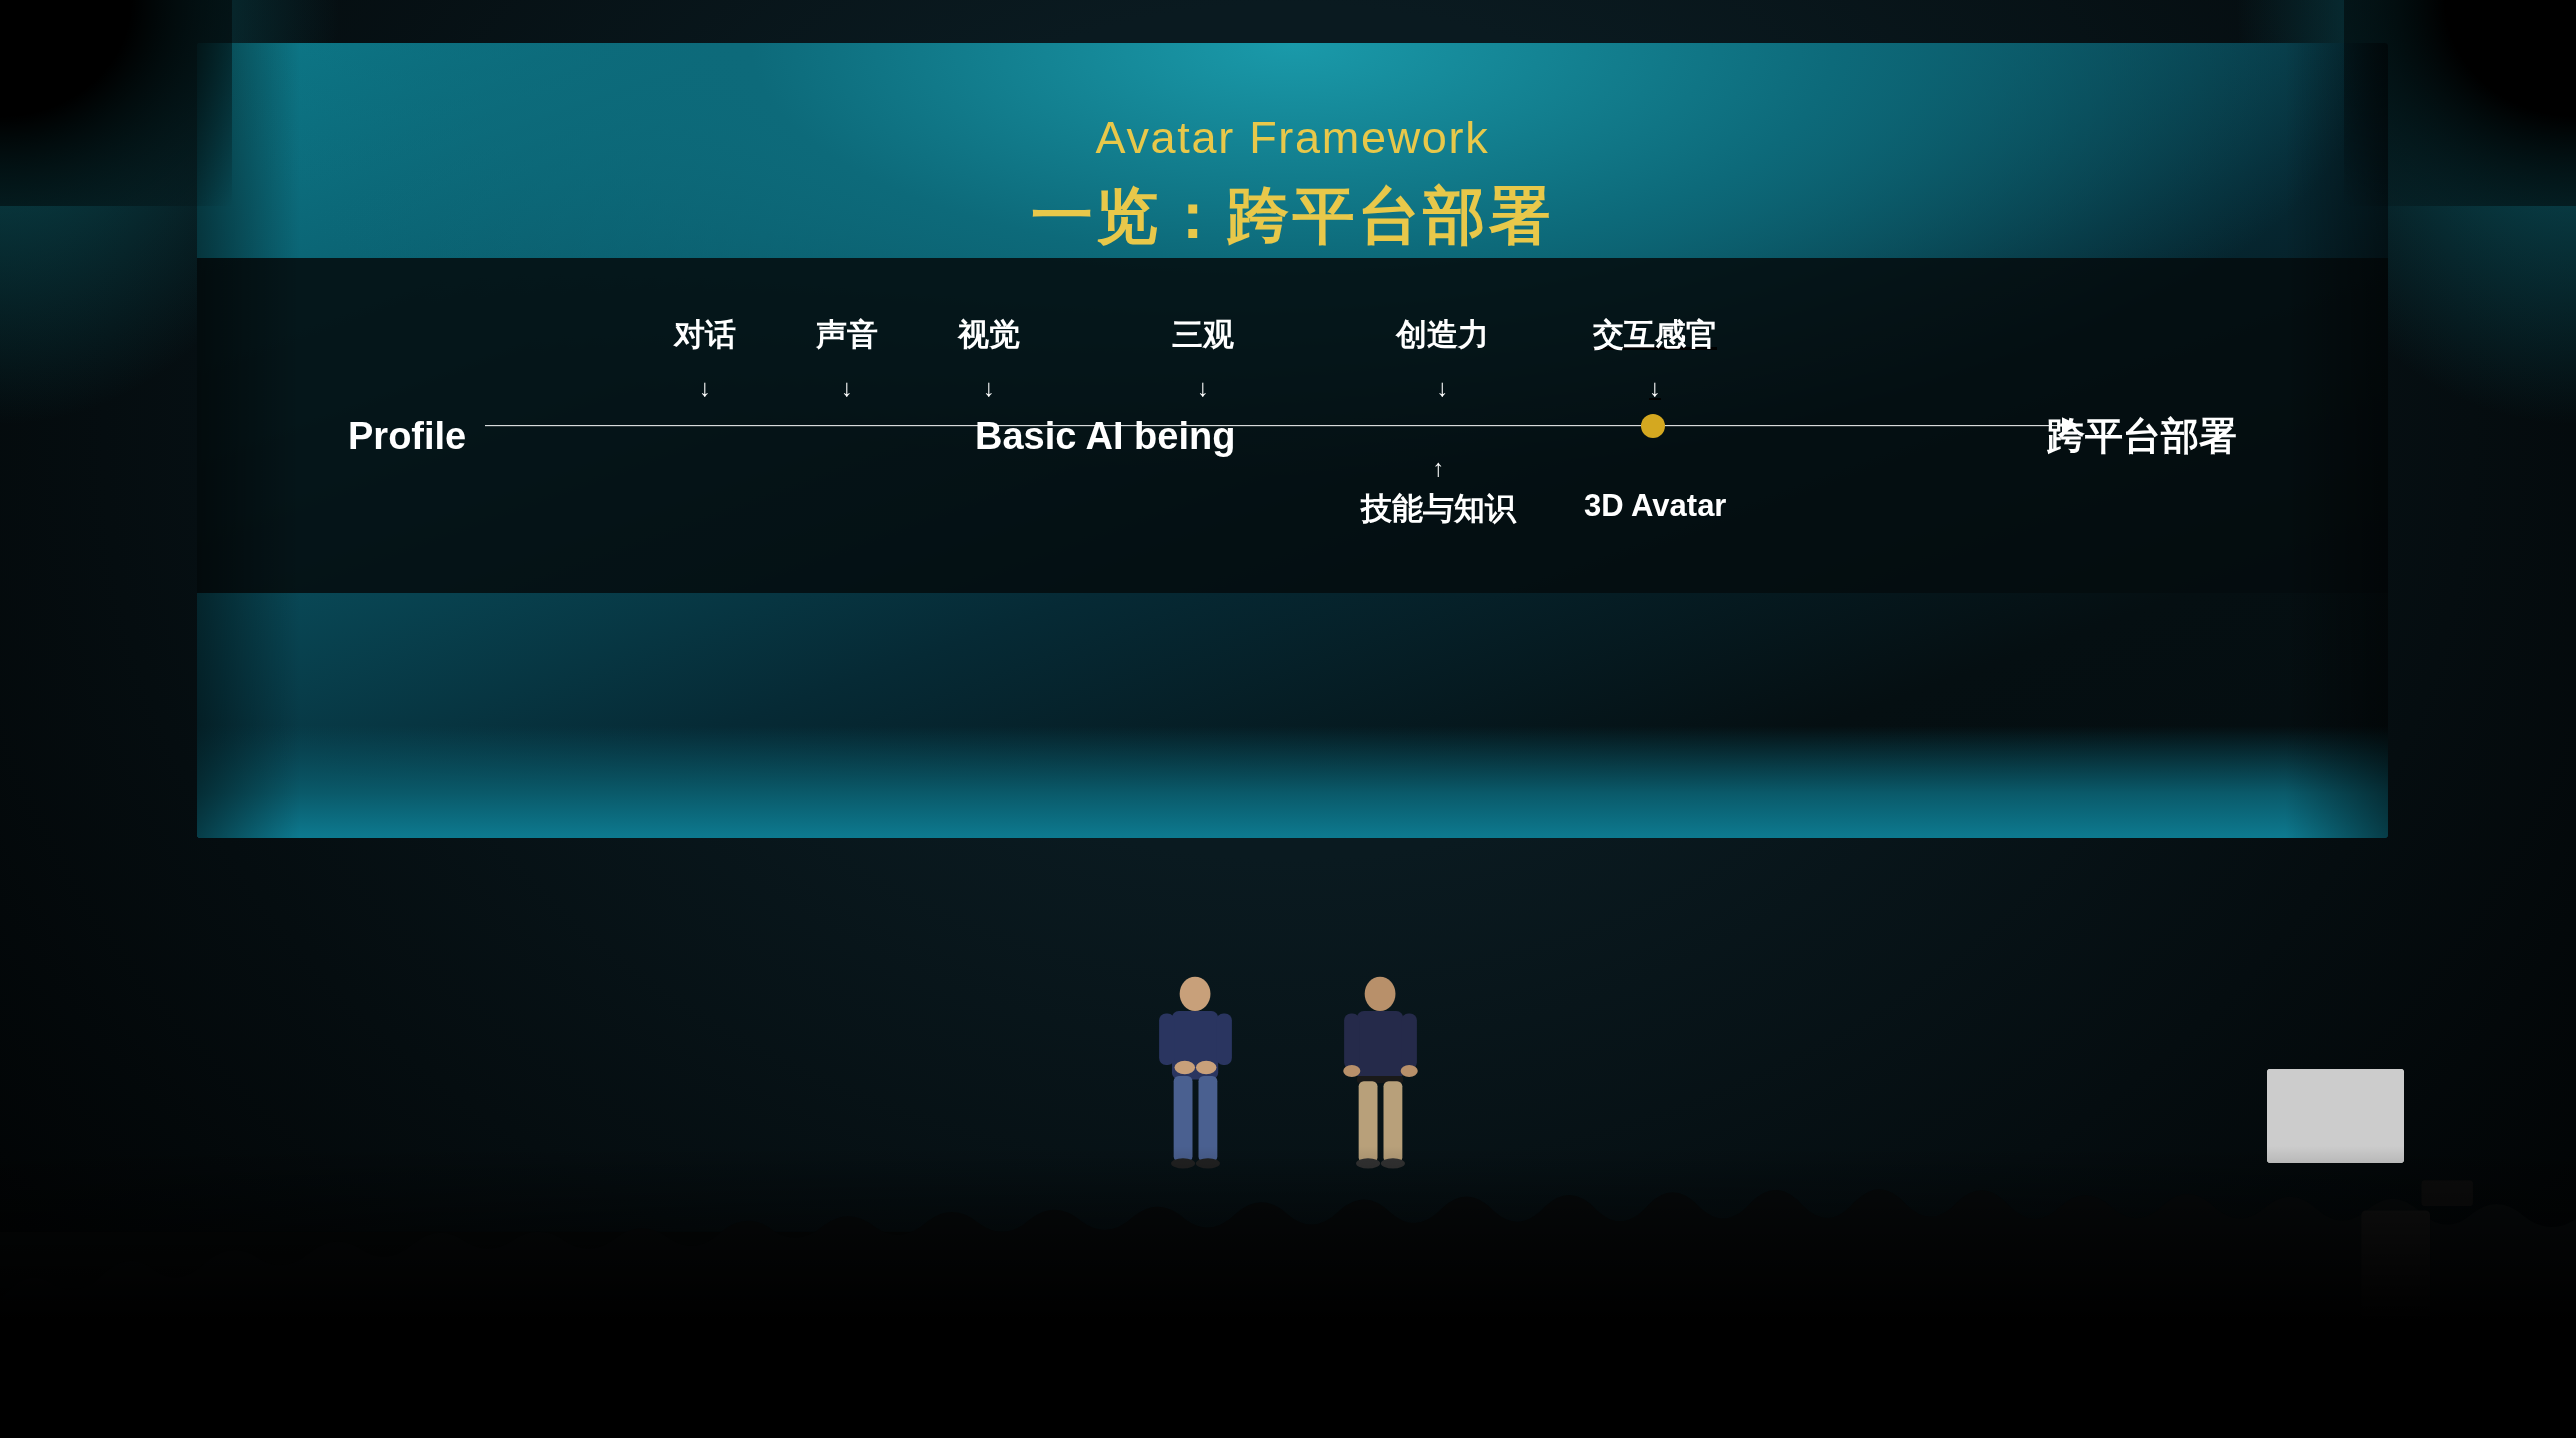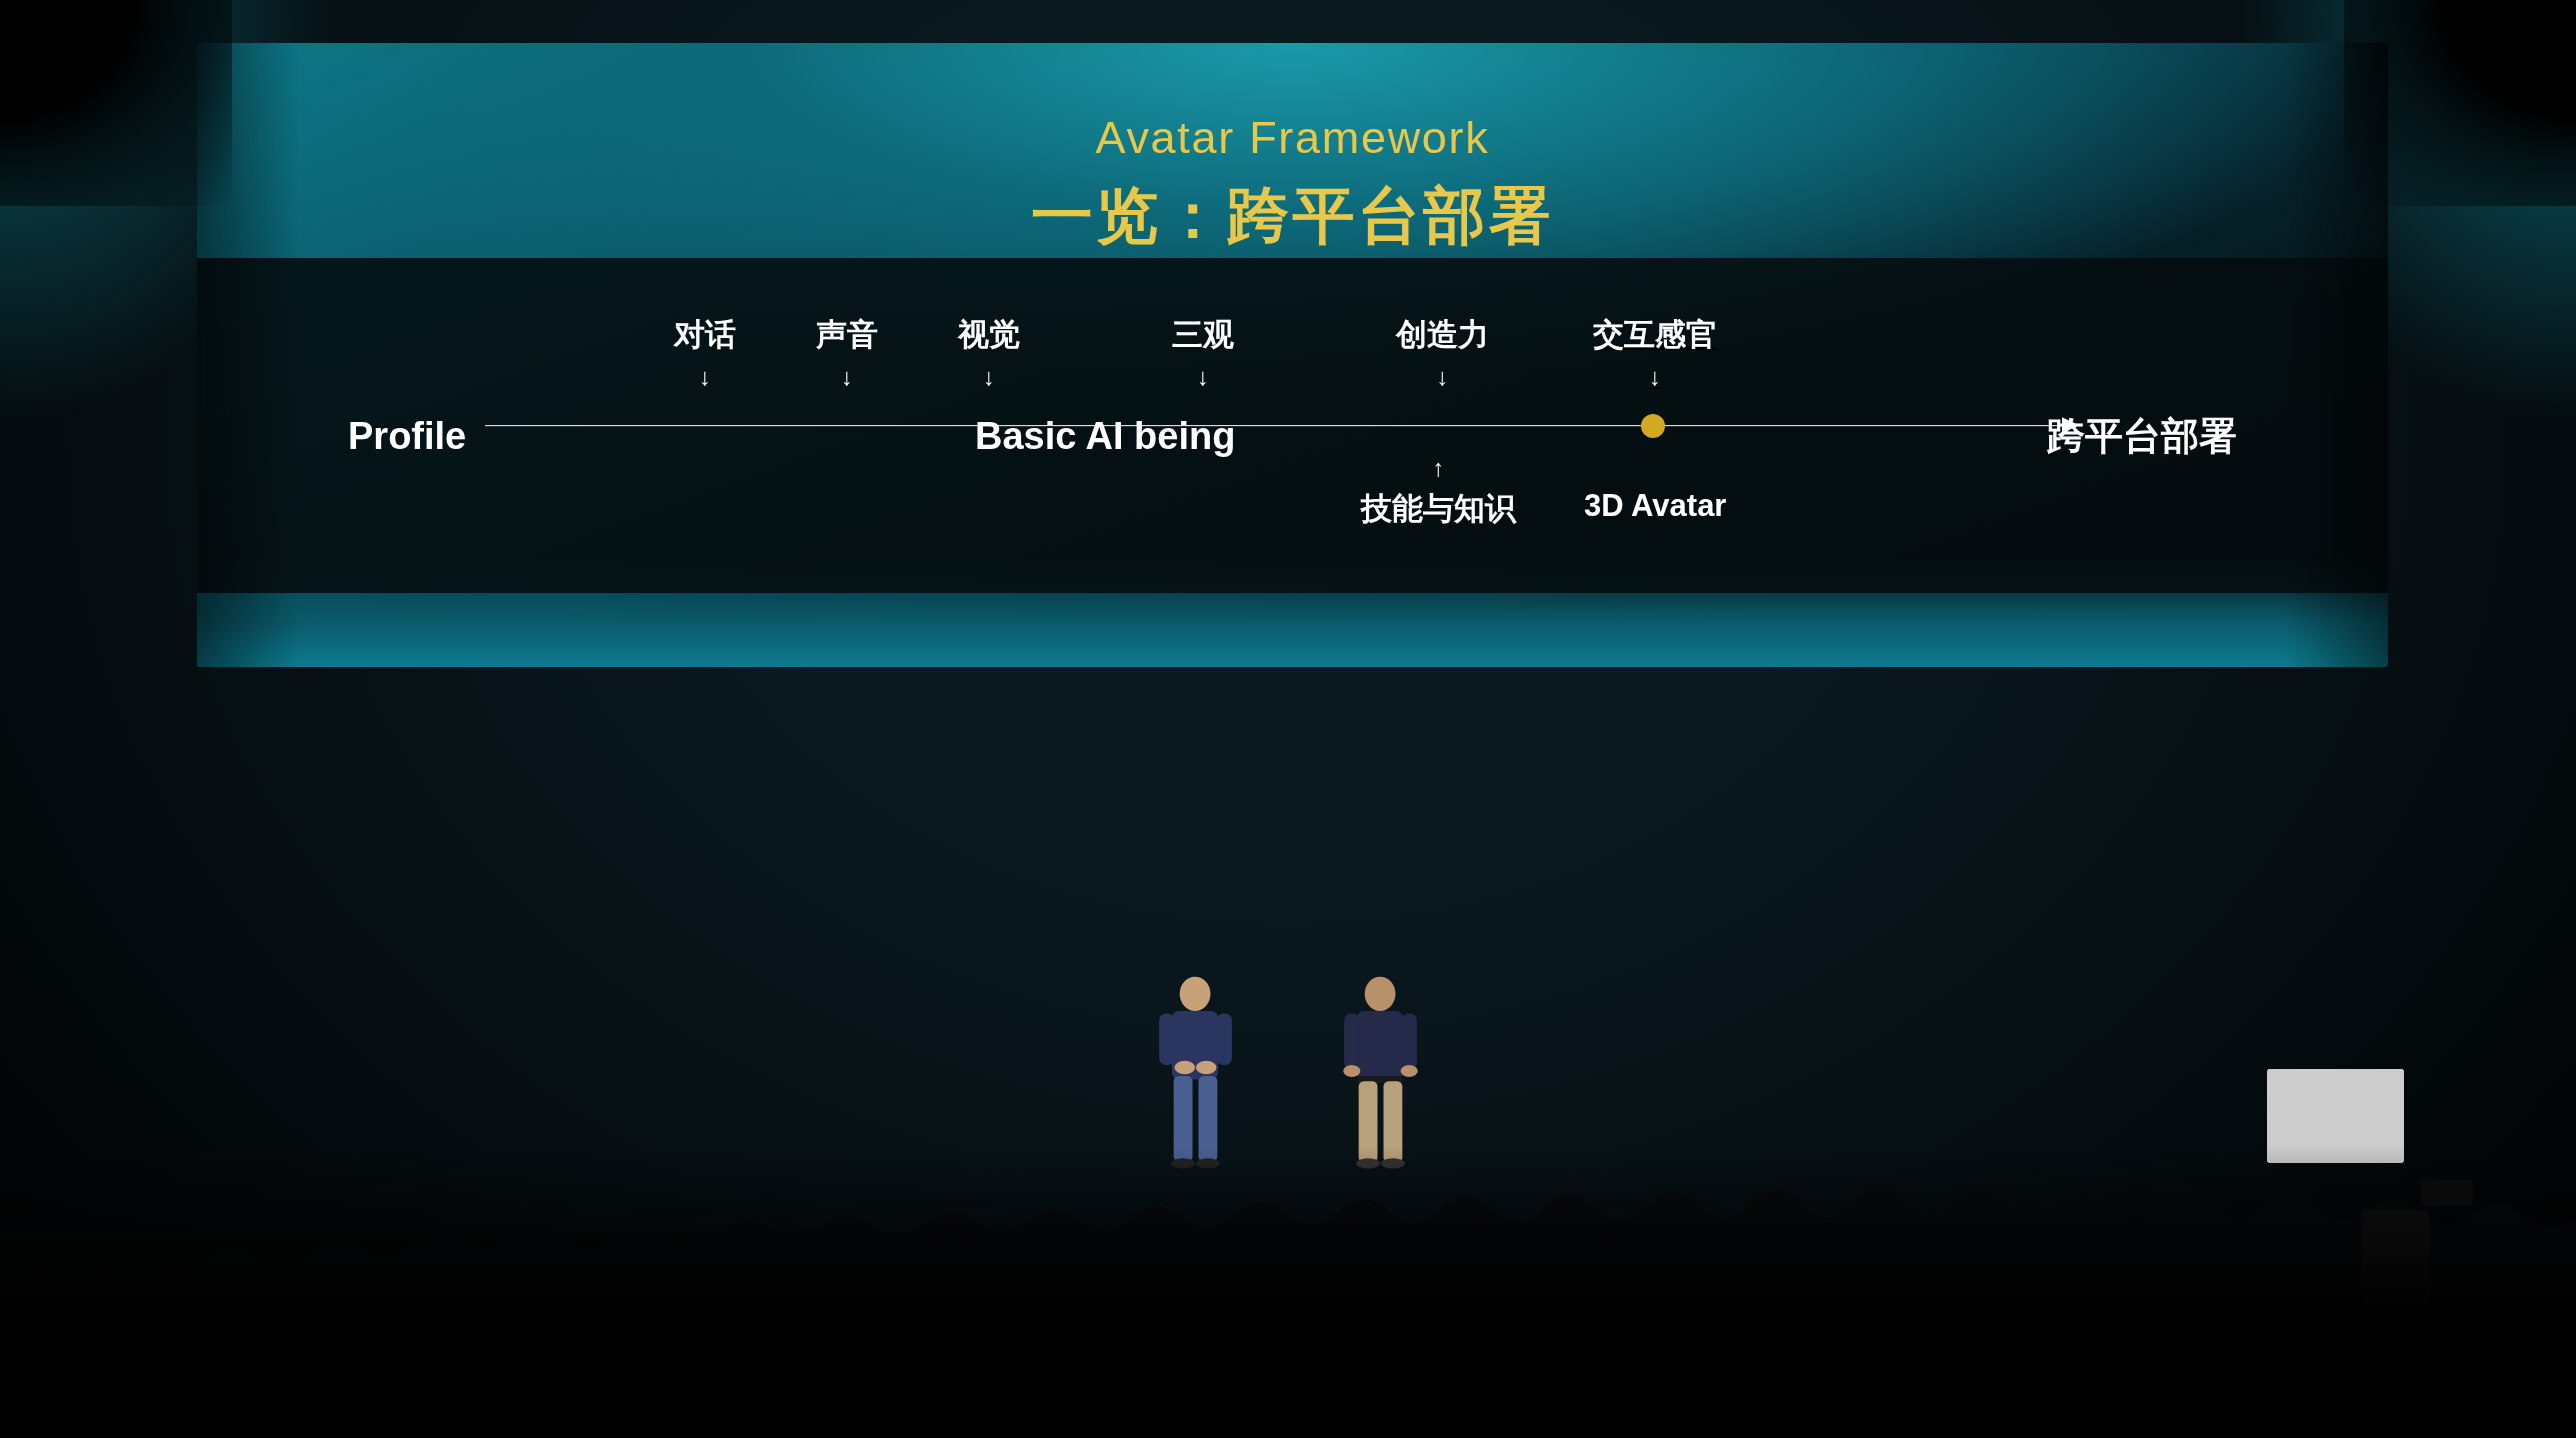--- a/index.html
+++ b/index.html
@@ -35,21 +35,21 @@
       background: radial-gradient(ellipse at top right, #0d7a8a 0%, transparent 70%);
       opacity: 0.8;
     }
 
     
     .screen {
       position: absolute;
       top: 43px;
       left: 197px;
       right: 188px;
-      height: 624px;
+      height: 795px;
       background: linear-gradient(160deg, #0d7a8a 0%, #0a5a6a 25%, #062a35 55%, #050f12 80%, #040d10 100%);
       border-radius: 3.4px;
       overflow: hidden;
       display: flex;
       flex-direction: column;
       align-items: center;
     }
 
     
     .screen::before {
@@ -140,20 +140,21 @@
       background: #d4a820;
       transform: translate(-50%, -50%);
       z-index: 5;
     }
 
     .label-item {
       display: flex;
       flex-direction: column;
       align-items: center;
       position: absolute;
+      gap: 11px;
     }
 
     .label-text {
       font-size: 31px;
       font-weight: 600;
       color: #fff;
       white-space: nowrap;
       margin-bottom: 8.6px;
     }
 

